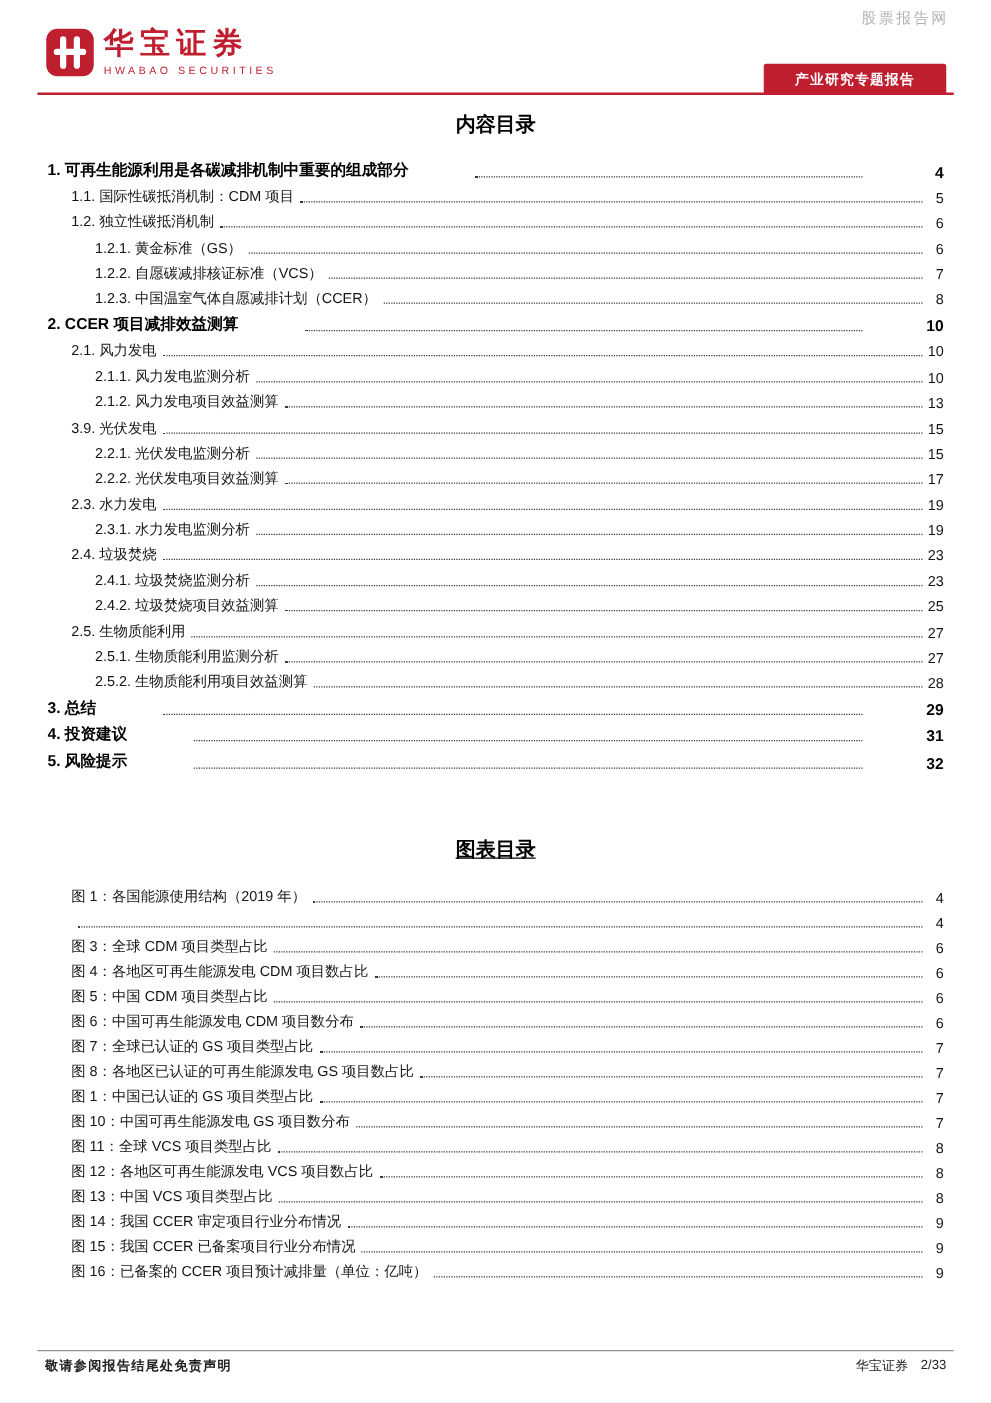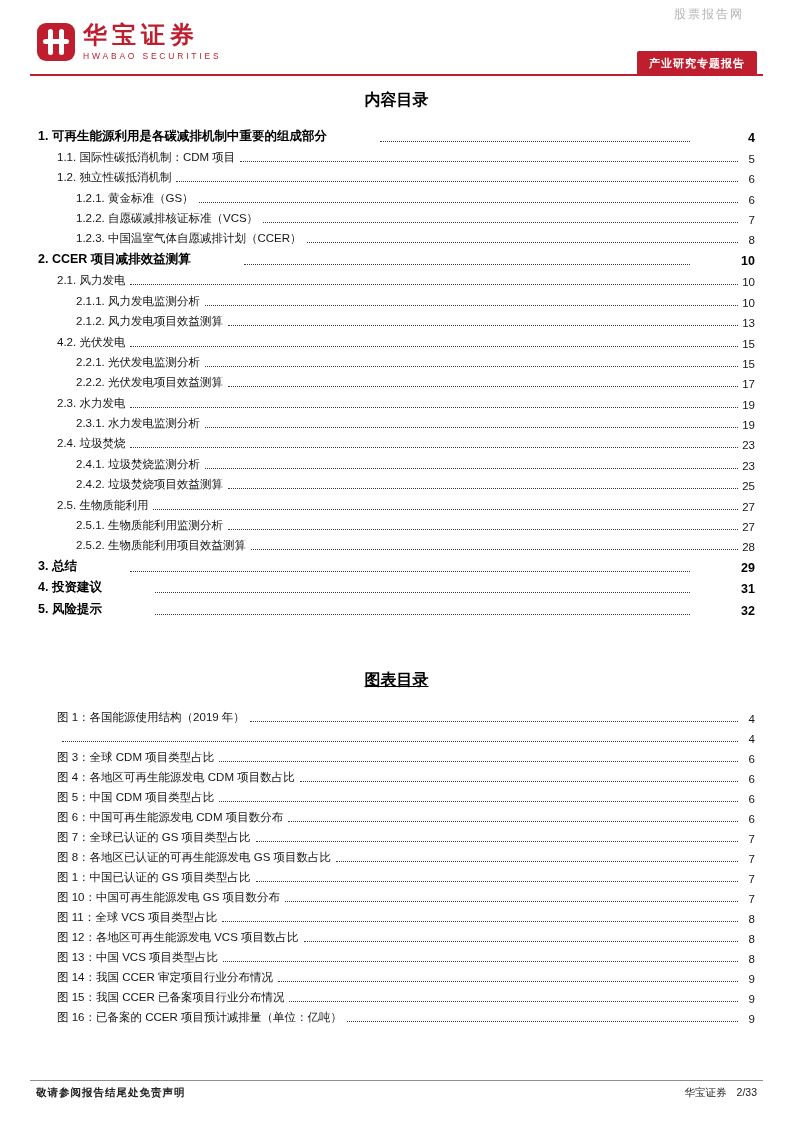--- a/index.html
+++ b/index.html
@@ -1,29 +1,29 @@
 <!DOCTYPE html>
 <html style="--brand: #bf1e2e; --wm: #b3b3b3;"><head>
 <meta charset="utf-8">
 <style>
   :root { --brand:#bf1e2e; --wm:#b3b3b3; }
   * { margin:0; padding:0; box-sizing:border-box; }
   html,body { background:#e9e9e9; }
   body { font-family:"Liberation Sans","DejaVu Sans",sans-serif; }
   .page { position:relative; width:793px; height:1122px; background:#fff; margin:0 auto; overflow:hidden; }
 
-  .watermark { position:absolute; top:6px; right:49px; color:var(--wm); font-size:12px; letter-spacing:2px; }
+  .watermark { position:absolute; top:6px; right:34px; color:var(--wm); font-size:12px; letter-spacing:2px; }
 
   .header { position:absolute; top:22px; left:36px; right:36px; display:flex; justify-content:space-between; align-items:flex-start; }
   .brand { display:flex; gap:7px; align-items:flex-start; }
   .logo { width:40px; height:40px; flex:0 0 auto; }
   .brand-text { display:flex; flex-direction:column; }
   .brand-name { color:var(--brand); font-size:24px; font-weight:bold; letter-spacing:5px; line-height:1.1; }
   .brand-sub { color:var(--brand); font-size:8.5px; font-weight:normal; letter-spacing:2.8px; margin-top:3px; }
-  .badge { align-self:flex-end; background:var(--brand); color:#fff; font-size:11px; font-weight:bold; letter-spacing:1px; padding:5px 12px; border-radius:2px; margin-bottom:2px;margin-top:29px; }
+  .badge { align-self:flex-end; background:var(--brand); color:#fff; font-size:11px; font-weight:bold; letter-spacing:1px; padding:5px 25px; border-radius:2px; margin-bottom:2px;margin-top:29px; }
   .header-rule { position:absolute; top:74px; left:30px; right:30px; height:2px; background:var(--brand); }
 
   .content { position:absolute; top:86px; left:38px; right:38px; }
   .toc-title, .fig-title { text-align:center; font-size:16px; font-weight:bold; color:#000; }
   .toc-title { margin:4px 0 12px; }
   .fig-title { margin:52px 0 14px;text-decoration:underline; }
 
   .toc-row { display:flex; align-items:flex-end; height:20.4px; font-size:11.5px; color:#151515; }
   .toc-label { white-space:nowrap; overflow:hidden; }
   .leader { flex:1 1 auto; border-bottom:1.6px dotted #3a3a3a; margin:0 3px 3px 5px; min-width:10px; }
@@ -125,21 +125,21 @@
           <span class="toc-page">10</span>
         </div>
 
         <div class="toc-row level-3">
           <span class="toc-label">2.1.2. 风力发电项目效益测算</span>
           <span class="leader"></span>
           <span class="toc-page">13</span>
         </div>
 
         <div class="toc-row level-2">
-          <span class="toc-label">4.2. 光伏发电</span>
+          <span class="toc-label">3.9. 光伏发电</span>
           <span class="leader"></span>
           <span class="toc-page">15</span>
         </div>
 
         <div class="toc-row level-3">
           <span class="toc-label">2.2.1. 光伏发电监测分析</span>
           <span class="leader"></span>
           <span class="toc-page">15</span>
         </div>
 

